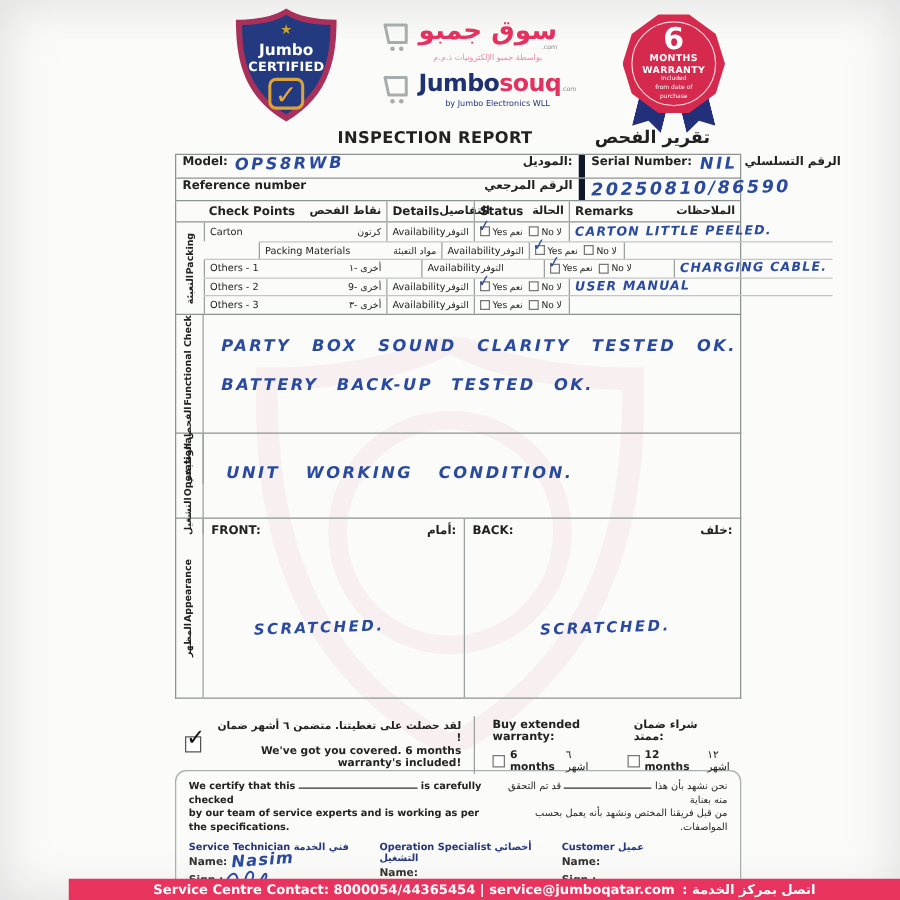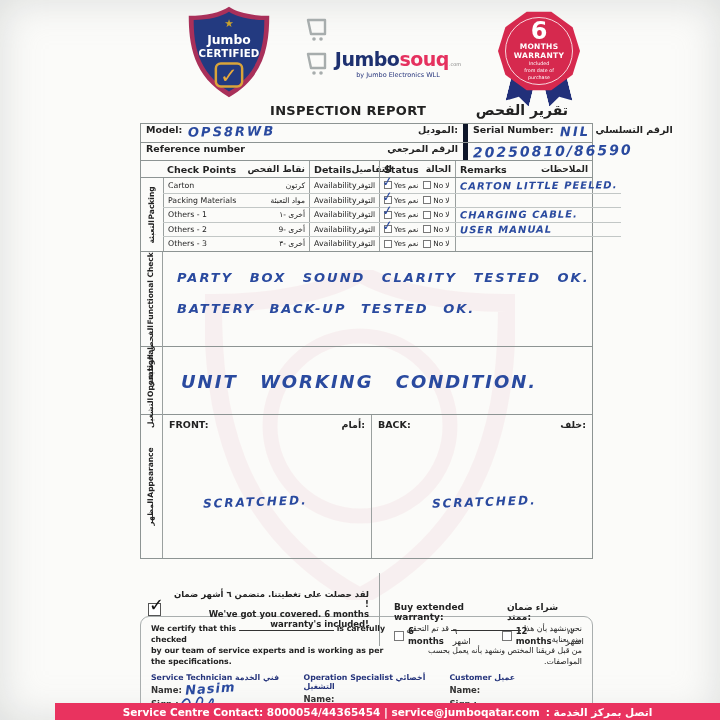--- a/index.html
+++ b/index.html
@@ -89,37 +89,37 @@
 
   
   .section { display:grid; grid-template-columns:22px 1fr; border:1.2px solid #8d9493; border-top:none; }
   .sec-label { display:flex; align-items:center; justify-content:center; border-right:1px solid #9aa09f; }
   .sec-body { position:relative; padding:8px 14px; }
   .func { height:95px; }
   .oper { height:68px; }
   .appr { height:144px; }
   .func-line1 { font-size:13px; letter-spacing:2px; word-spacing:10px; margin-top:10px; }
   .func-line2 { font-size:13px; letter-spacing:2px; word-spacing:8px; margin-top:16px; }
-  .oper-line { font-size:18px; letter-spacing:2px; word-spacing:14px; margin-top:16px; margin-left:4px; }
+  .oper-line { font-size:13px; letter-spacing:2px; word-spacing:14px; margin-top:16px; margin-left:4px; }
   .appr-body { display:grid; grid-template-columns:208px 1fr; padding:0; }
   .appr-col { position:relative; padding:4px 6px; }
   .appr-col.bl { border-left:1px solid #9aa09f; }
   .appr-head { display:flex; }
   .appr-hand { position:absolute; top:80px; left:40px; font-size:12px; letter-spacing:2px; transform:rotate(-2deg); }
 
   
   .warr-row { display:grid; grid-template-columns:240px 1fr; margin-top:14px; height:36px; }
   .warr-left { display:flex; align-items:center; gap:8px; padding-left:8px; border-right:1px solid #9aa09f; }
   .warr-box { position:relative; width:13px; height:13px; border:1.5px solid #555; background:#fff; flex:none; }
   .warr-box .tick-big { position:absolute; left:0px; top:-10px; font-size:18px; color:#111; font-weight:bold; }
   .warr-texts { text-align:right; flex:1; padding-right:10px; }
   .warr-ar { font-size:8.5px; font-weight:bold; }
   .warr-en { font-size:8.5px; font-weight:bold; }
   .warr-right { padding-left:14px; padding-top:2px; }
-  .warr-buy { display:flex;margin-top:27px; }
+  .warr-buy { display:flex; }
   .buy-en { font-size:9px; font-weight:bold; }
   .buy-ar { font-size:9px; font-weight:bold; margin-left:auto; margin-right:14px; }
   .warr-opts { display:flex; gap:26px; margin-top:4px; }
   .opt { display:flex; align-items:center; gap:4px; font-size:8.5px; }
   .opt .cbox { width:10px; height:10px; }
 
   
   .cert-box { border:1.5px solid #a9aeae; border-radius:9px; margin-top:7px; padding:6px 10px 4px; }
   .cert-texts { display:grid; grid-template-columns:57% 43%; }
   .cert-en { font-size:7.8px; font-weight:bold; line-height:1.45; }
@@ -165,20 +165,24 @@
         <text x="50" y="94" text-anchor="middle" font-size="26" font-weight="bold" fill="#e8a93c">✓</text>
       </svg>
 
       <div class="mid-logos">
         <div class="logo-line">
           <svg class="cart-icon" width="26" height="24" viewBox="0 0 26 24">
             <path d="M3 2 H20 V16 H6 L3 2 Z" fill="none" stroke="#a7adad" stroke-width="2.4" stroke-linejoin="round"></path>
             <circle cx="9" cy="21" r="1.8" fill="#a7adad"></circle>
               <circle cx="16" cy="21" r="1.8" fill="#a7adad"></circle>
           </svg>
+          <div>
+            <span class="souq-ar">سوق جمبو</span><span class="souq-com">.com</span>
+            <div class="souq-tag">بواسطة جمبو الإلكترونيات ذ.م.م</div>
+          </div>
         </div>
         <div class="logo-line">
           <svg class="cart-icon" width="26" height="24" viewBox="0 0 26 24">
             <path d="M3 2 H20 V16 H6 L3 2 Z" fill="none" stroke="#a7adad" stroke-width="2.4" stroke-linejoin="round"></path>
             <circle cx="9" cy="21" r="1.8" fill="#a7adad"></circle>
               <circle cx="16" cy="21" r="1.8" fill="#a7adad"></circle>
           </svg>
           <div>
             <span class="js-jumbo">Jumbo</span><span class="js-souq">souq</span><span class="js-com">.com</span>
             <div class="js-tag">by Jumbo Electronics WLL</div>
@@ -278,21 +282,21 @@
               <span class="yn">
                   <span class="cbox"></span>
                   <span>No</span>
                   <span>لا</span>
                 </span>
             </div>
             <div class="ct-cell">
                 <span class="hand remark-hand">CARTON LITTLE PEELED.</span>
               </div>
           </div>
-          <div class="ct-row" style="grid-template-columns:146px 70px 76px 1fr;">
+          <div class="ct-row" style="grid-template-columns:146px 70px 76px 1fr;margin-left:44px;">
             <div class="ct-cell">
                 <span class="r-en">Packing Materials</span>
                 <span class="r-ar">مواد التعبئة</span>
               </div>
             <div class="ct-cell">
                 <span class="r-en">Availability</span>
                 <span class="r-ar">التوفر</span>
               </div>
             <div class="ct-cell status-cell">
               <span class="yn">
@@ -304,21 +308,21 @@
               <span class="yn">
                   <span class="cbox"></span>
                   <span>No</span>
                   <span>لا</span>
                 </span>
             </div>
             <div class="ct-cell">
                 <span class="hand remark-hand"></span>
               </div>
           </div>
-          <div class="ct-row" style="grid-template-columns:146px 70px 76px 1fr;">
+          <div class="ct-row" style="grid-template-columns:146px 70px 76px 1fr;gap:28px;">
             <div class="ct-cell">
                 <span class="r-en">Others - 1</span>
                 <span class="r-ar">أخرى -١</span>
               </div>
             <div class="ct-cell">
                 <span class="r-en">Availability</span>
                 <span class="r-ar">التوفر</span>
               </div>
             <div class="ct-cell status-cell">
               <span class="yn">

